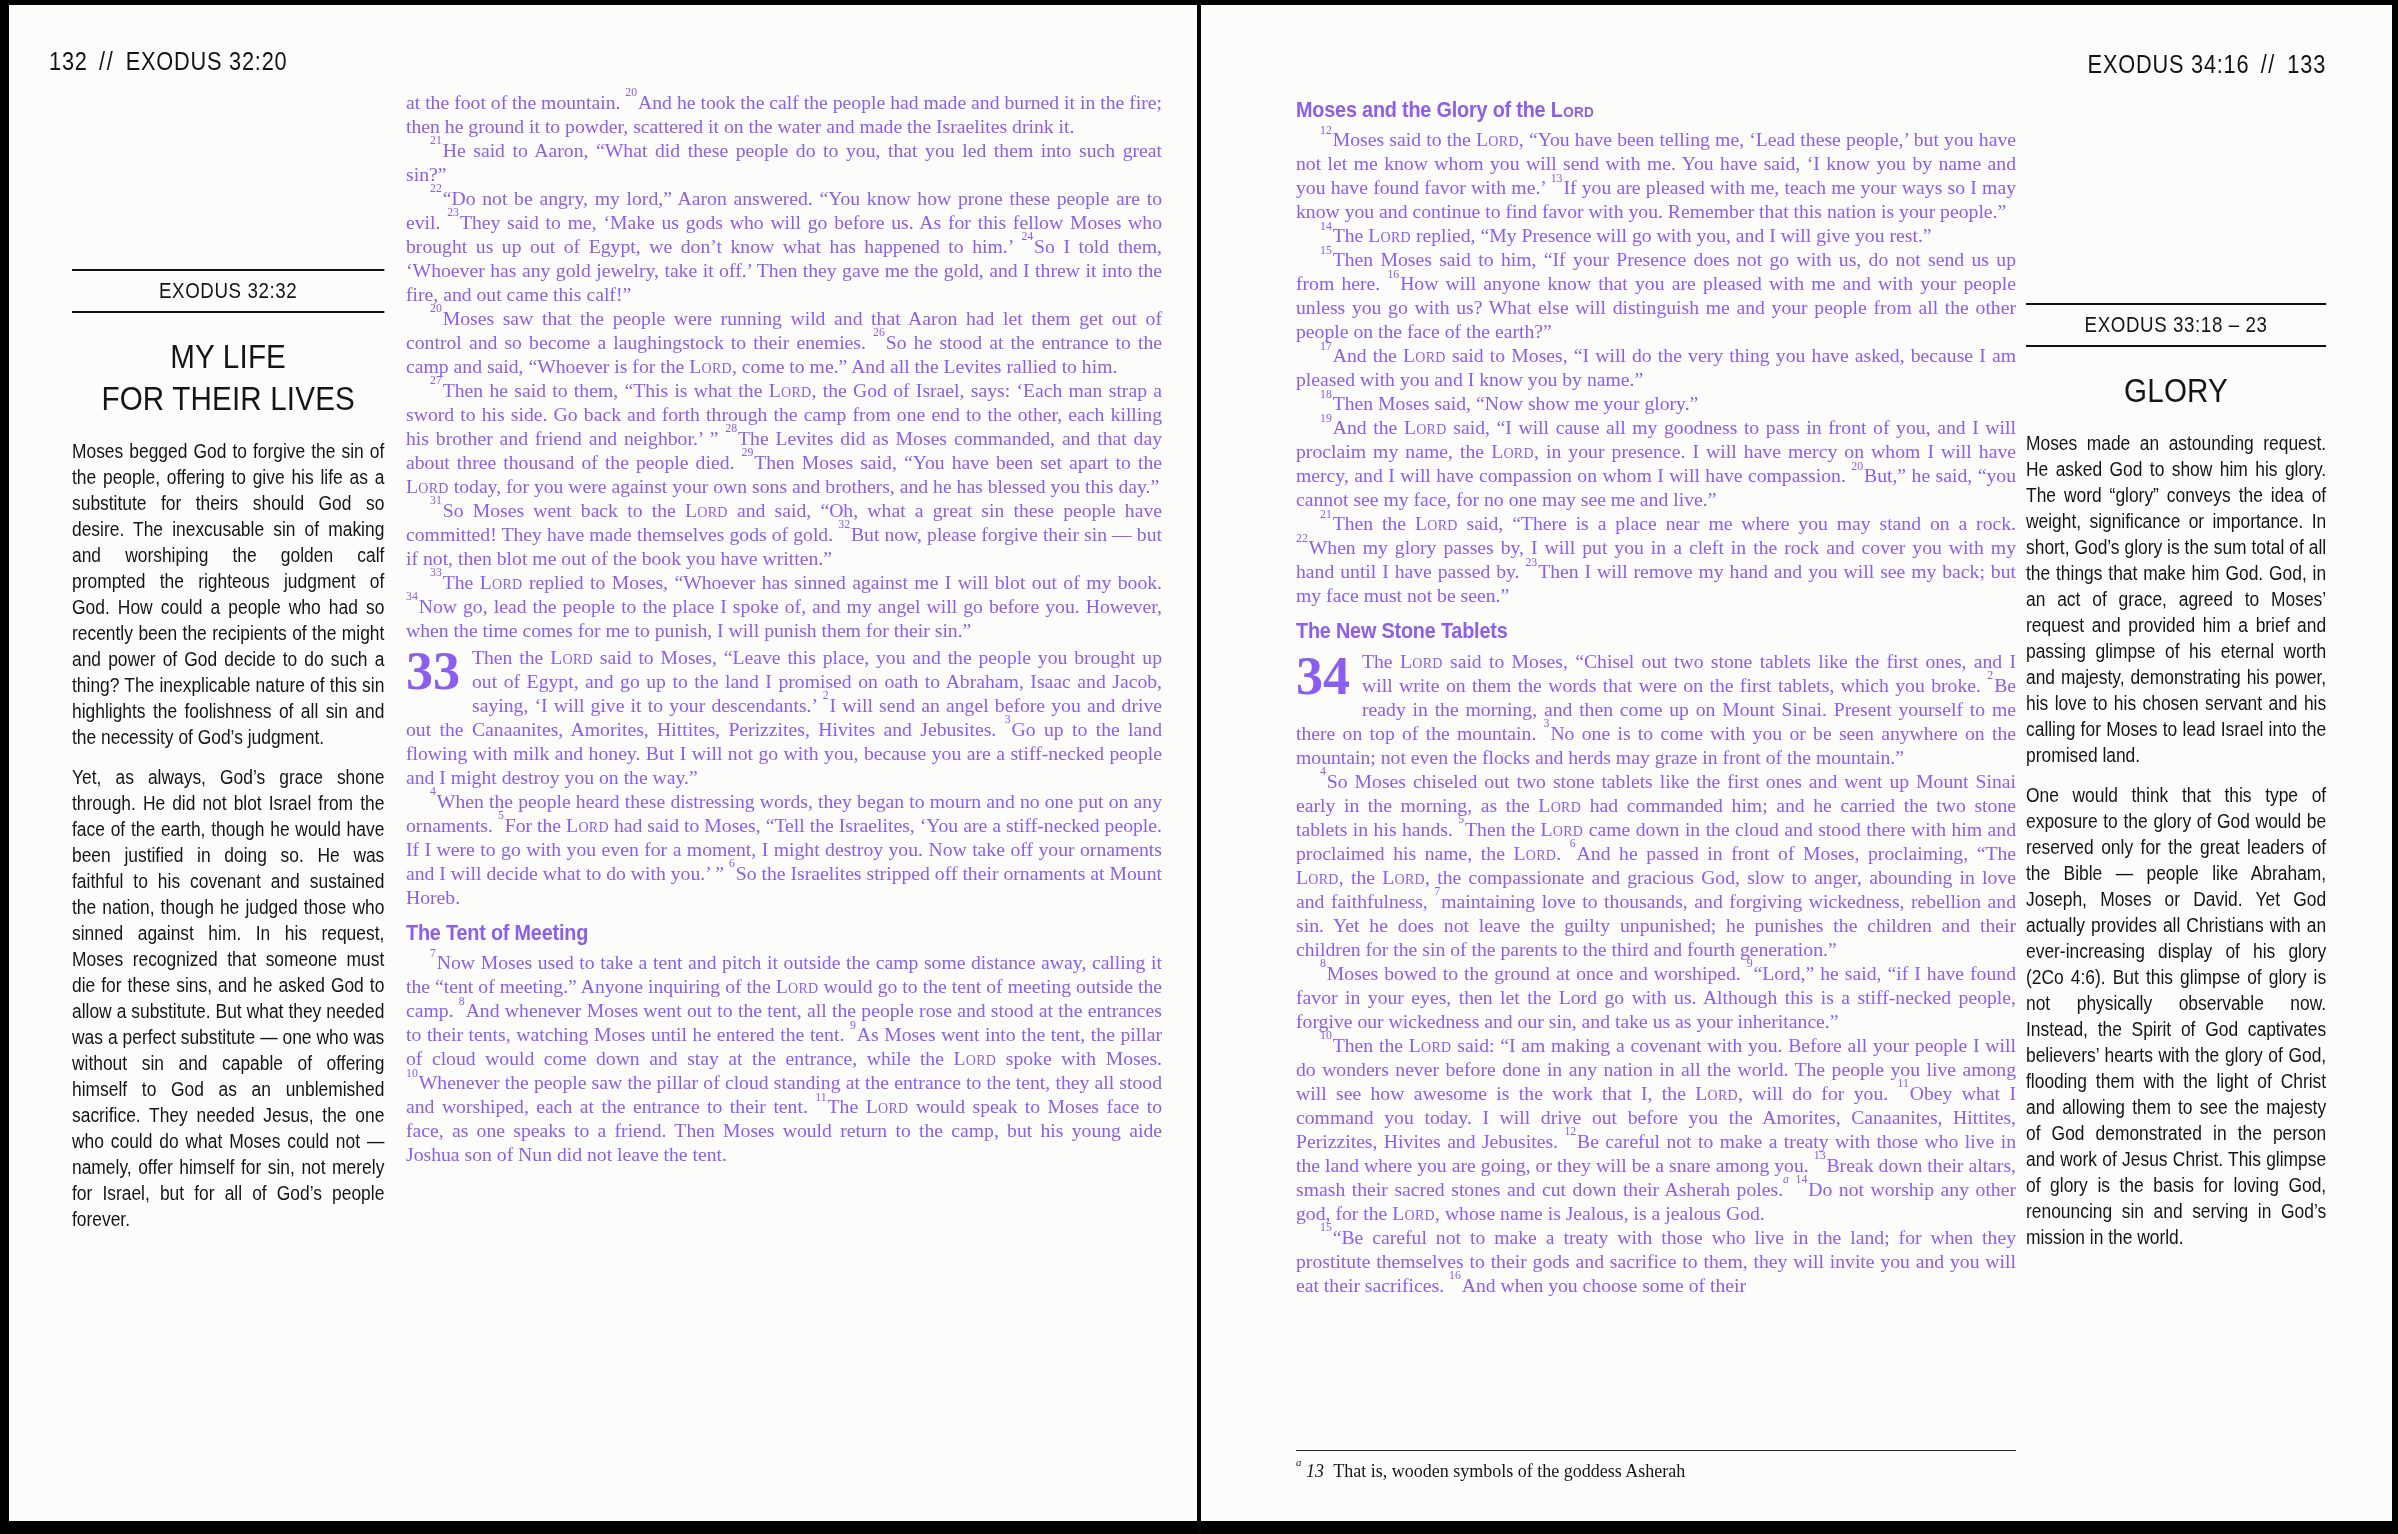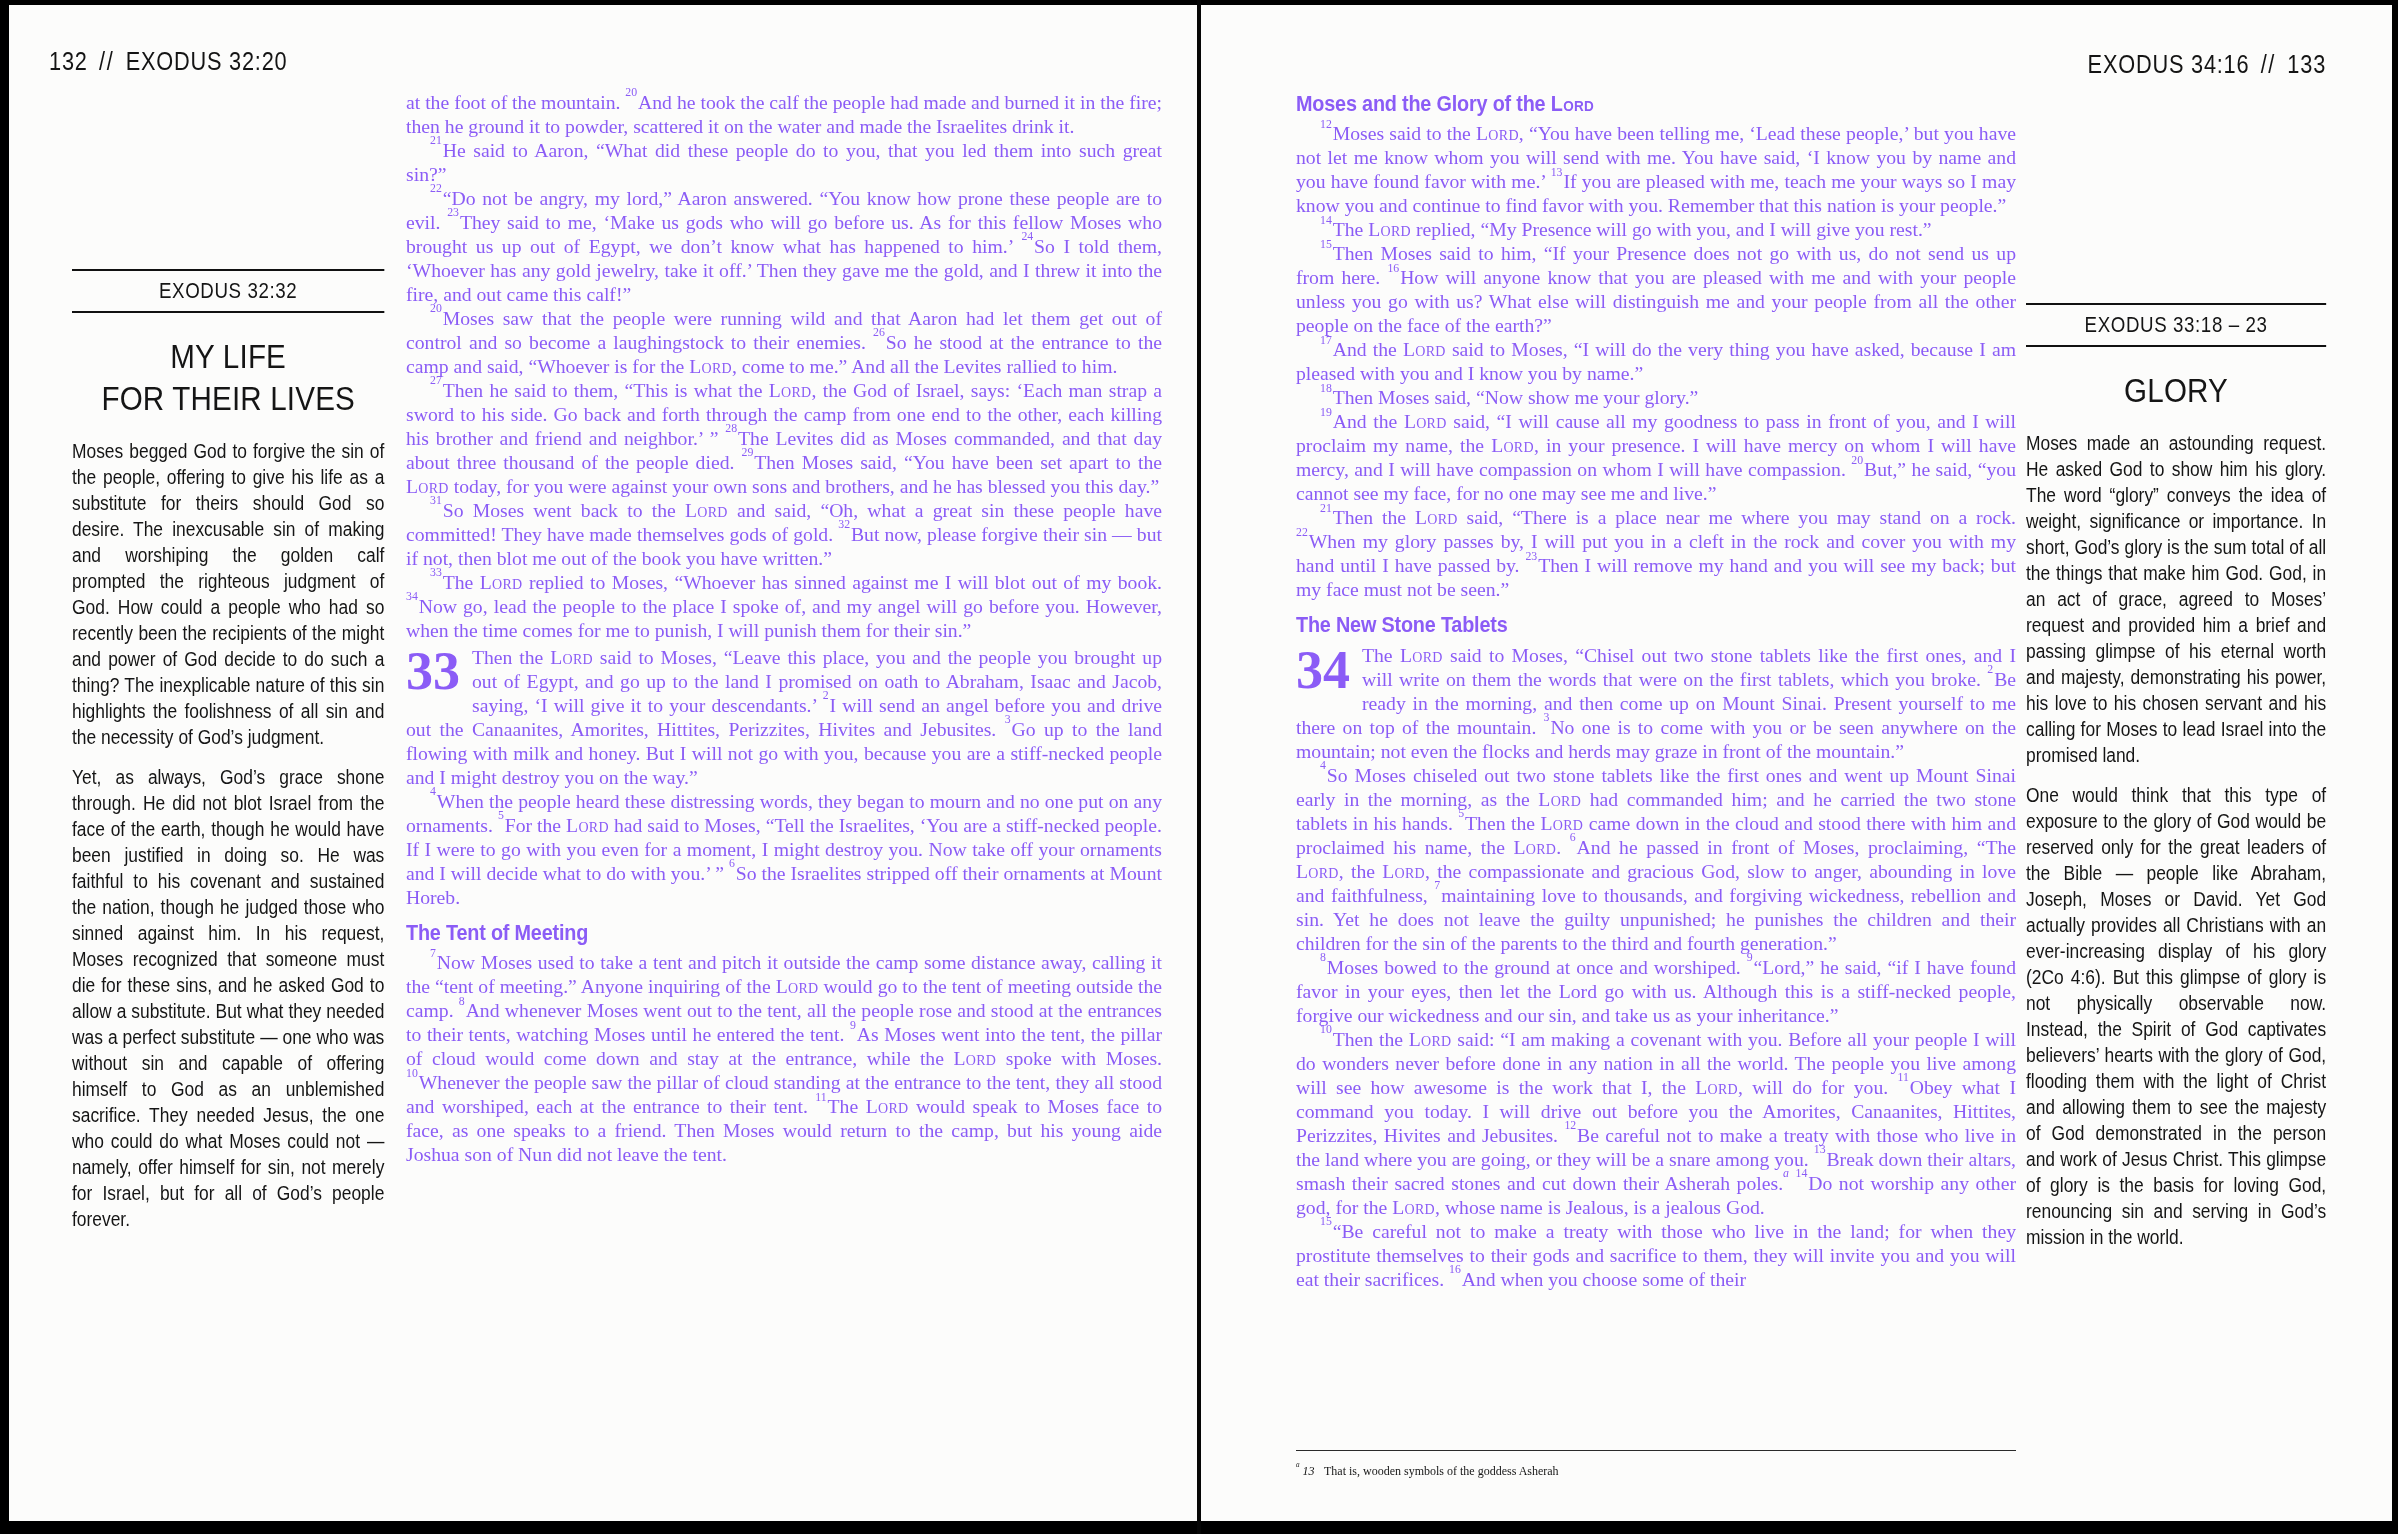--- a/index.html
+++ b/index.html
@@ -40,21 +40,21 @@
     transform:scaleX(0.9);transform-origin:0 0;white-space:nowrap;}
   .chap{margin-top:2.8px;}
   .chapnum{float:left;font-family:"Liberation Serif","DejaVu Serif",serif;
     font-weight:bold;font-size:54px;line-height:47px;margin:3.7px 12px 0 0;}
   sup.v{font-size:60%;line-height:0;position:relative;top:-0.45em;margin-right:0.9px;}
   sup.fm{font-size:60%;line-height:0;position:relative;top:-0.45em;font-style:italic;}
   .sc{font-variant:small-caps;letter-spacing:0.3px;}
 
   
   .footnote{position:absolute;background:#fcfcfb;border-top:1.9px solid #2a2a2a;
-    padding-top:9.4px;font-size:12px;line-height:22.5px;color:#161616;}
+    padding-top:9.4px;font-size:18px;line-height:22.5px;color:#161616;}
   .fn-a{font-style:italic;font-size:60%;line-height:0;position:relative;top:-0.45em;}
   .fn-v{font-style:italic;margin-right:9.4px;}
 </style>
 </head>
 <body>
 
 <div class="spread"></div>
 <div class="page-divider"></div>
 
 <header class="running cond" style="left:49px;top:47px;">
@@ -86,21 +86,21 @@
   <h3 class="bhead">The Tent of Meeting</h3>
   <p class="bp ind"><sup class="v">7</sup>Now Moses used to take a tent and pitch it outside the camp some distance away, calling it the “tent of meeting.” Anyone inquiring of the <span class="sc">Lord</span> would go to the tent of meeting outside the camp. <sup class="v">8</sup>And whenever Moses went out to the tent, all the people rose and stood at the entrances to their tents, watching Moses until he entered the tent. <sup class="v">9</sup>As Moses went into the tent, the pillar of cloud would come down and stay at the entrance, while the <span class="sc">Lord</span> spoke with Moses. <sup class="v">10</sup>Whenever the people saw the pillar of cloud standing at the entrance to the tent, they all stood and worshiped, each at the entrance to their tent. <sup class="v">11</sup>The <span class="sc">Lord</span> would speak to Moses face to face, as one speaks to a friend. Then Moses would return to the camp, but his young aide Joshua son of Nun did not leave the tent.</p>
 </main>
 
 <header class="running right" style="right:73px;top:50px;">
   <div class="cond-r">
     <span>EXODUS 34:16</span><span class="sep">//</span><span>133</span>
   </div>
 </header>
 
-<main class="column" style="left:1296px;top:90px;width:720px;">
+<main class="column" style="left:1296px;top:96px;width:720px;">
   <h3 class="bhead" style="margin-top:1.9px;">Moses and the Glory of the <span class="sc">Lord</span></h3>
   <p class="bp ind"><sup class="v">12</sup>Moses said to the <span class="sc">Lord</span>, “You have been telling me, ‘Lead these people,’ but you have not let me know whom you will send with me. You have said, ‘I know you by name and you have found favor with me.’ <sup class="v">13</sup>If you are pleased with me, teach me your ways so I may know you and continue to find favor with you. Remember that this nation is your people.”</p>
   <p class="bp ind"><sup class="v">14</sup>The <span class="sc">Lord</span> replied, “My Presence will go with you, and I will give you rest.”</p>
   <p class="bp ind"><sup class="v">15</sup>Then Moses said to him, “If your Presence does not go with us, do not send us up from here. <sup class="v">16</sup>How will anyone know that you are pleased with me and with your people unless you go with us? What else will distinguish me and your people from all the other people on the face of the earth?”</p>
   <p class="bp ind"><sup class="v">17</sup>And the <span class="sc">Lord</span> said to Moses, “I will do the very thing you have asked, because I am pleased with you and I know you by name.”</p>
   <p class="bp ind"><sup class="v">18</sup>Then Moses said, “Now show me your glory.”</p>
   <p class="bp ind"><sup class="v">19</sup>And the <span class="sc">Lord</span> said, “I will cause all my goodness to pass in front of you, and I will proclaim my name, the <span class="sc">Lord</span>, in your presence. I will have mercy on whom I will have mercy, and I will have compassion on whom I will have compassion. <sup class="v">20</sup>But,” he said, “you cannot see my face, for no one may see me and live.”</p>
   <p class="bp ind"><sup class="v">21</sup>Then the <span class="sc">Lord</span> said, “There is a place near me where you may stand on a rock. <sup class="v">22</sup>When my glory passes by, I will put you in a cleft in the rock and cover you with my hand until I have passed by. <sup class="v">23</sup>Then I will remove my hand and you will see my back; but my face must not be seen.”</p>
   <h3 class="bhead">The New Stone Tablets</h3>
   <p class="bp chap">

